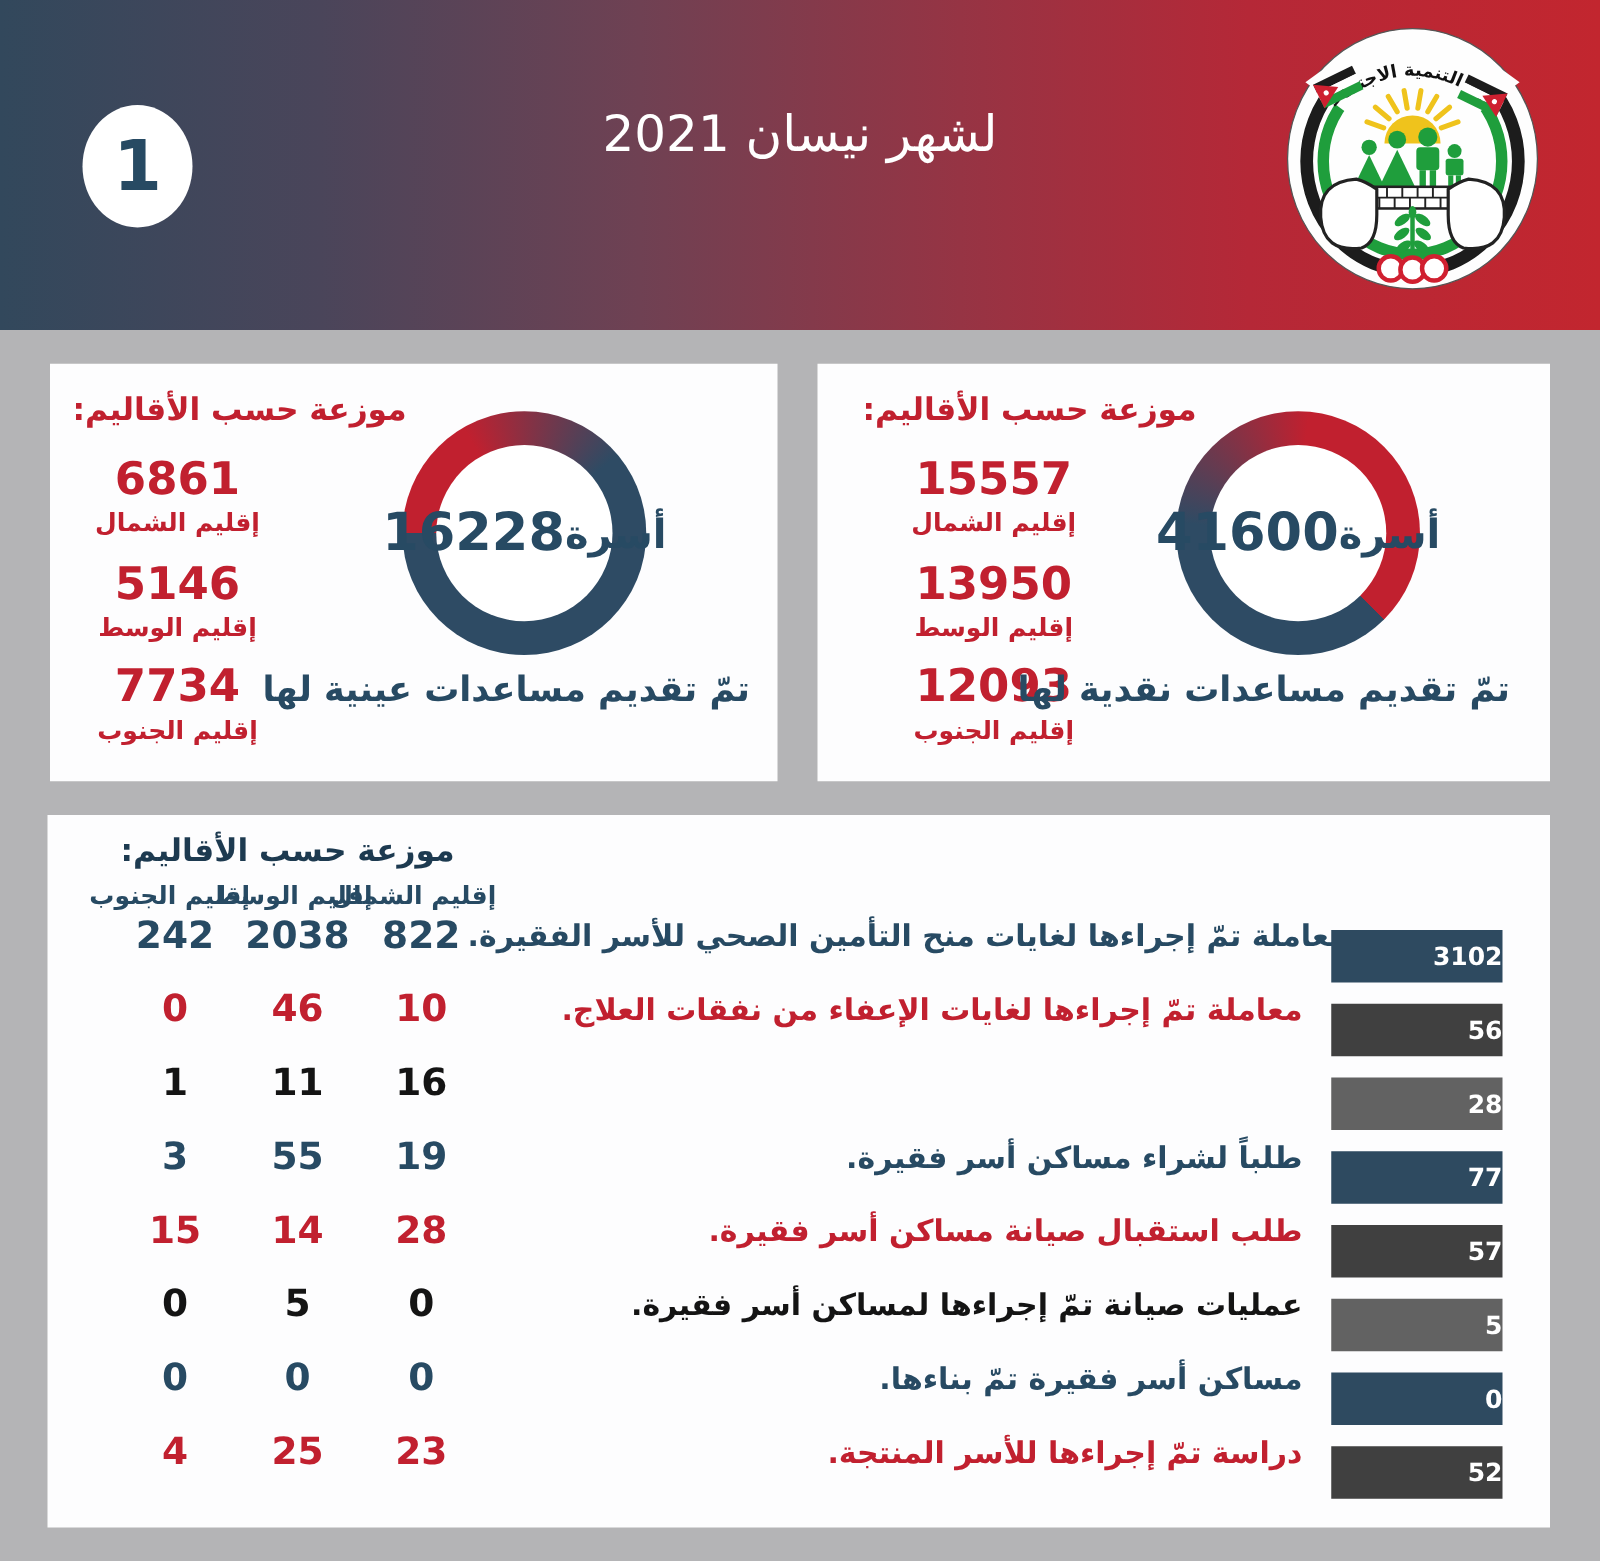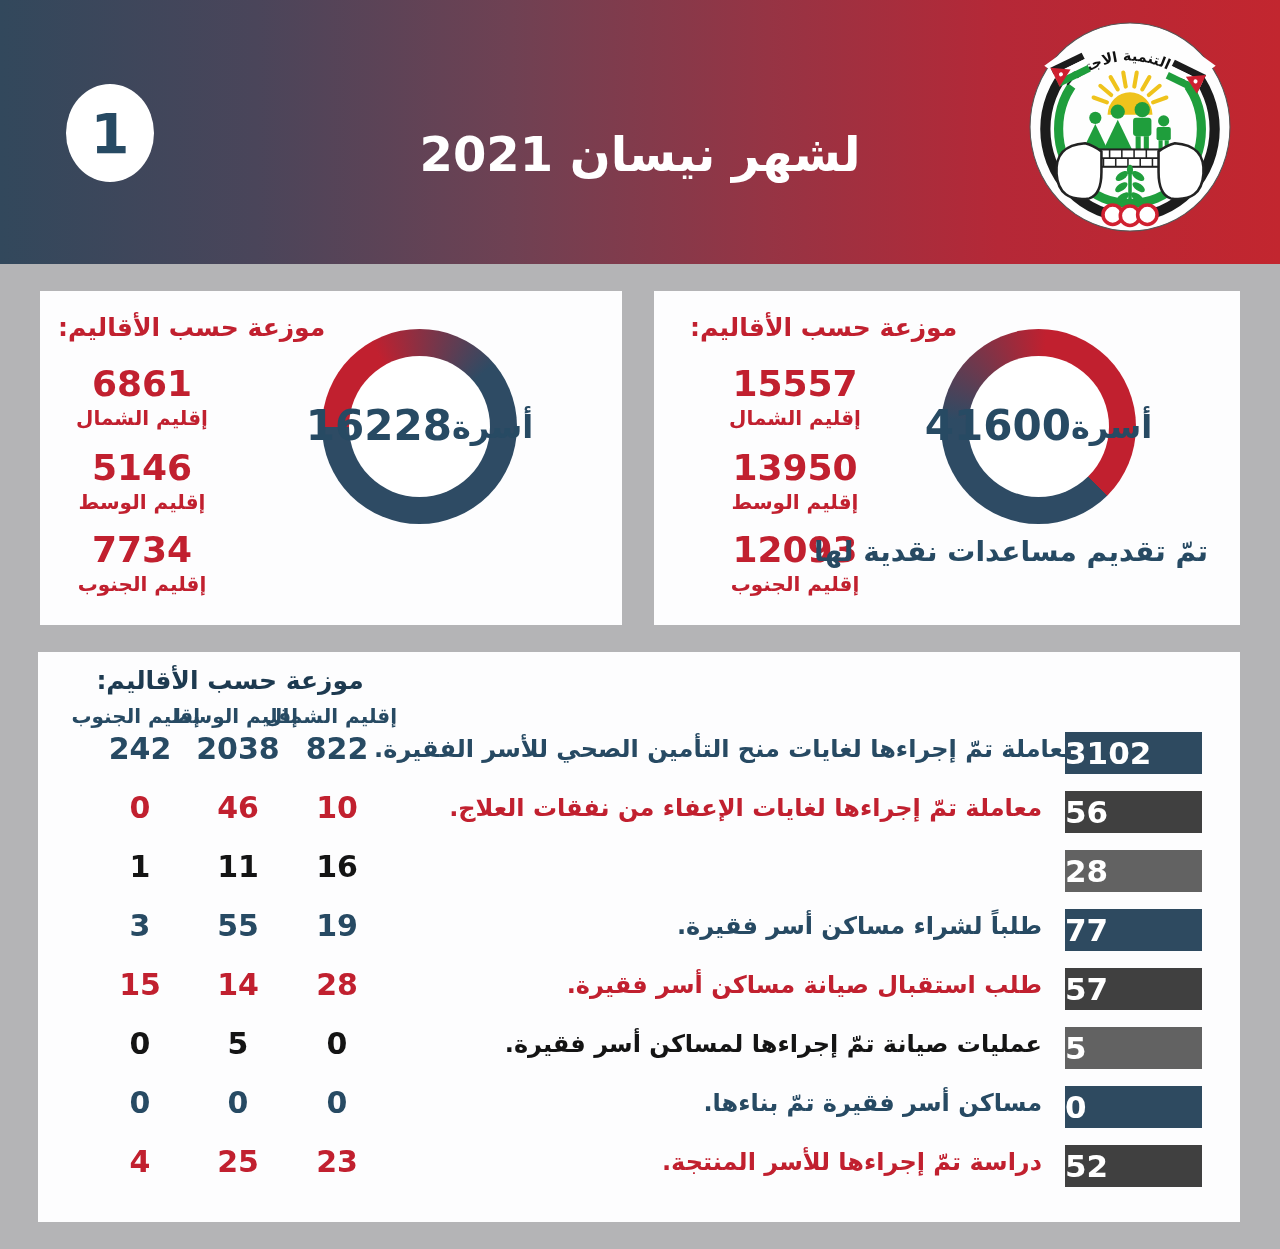--- a/index.html
+++ b/index.html
@@ -15,21 +15,21 @@
   }
   .num-circle{
     position:absolute;left:66px;top:84px;width:88px;height:98px;border-radius:50%;
     background:#ffffff;display:flex;align-items:center;justify-content:center;
   }
   .num-circle span{font-size:56px;font-weight:bold;color:#274a63;}
   .hdr-title{
     position:absolute;left:240px;top:86px;width:800px;text-align:center;color:#ffffff;direction:rtl;
   }
   .hdr-title .t1{font-size:40px;font-weight:bold;line-height:1.1;}
-  .hdr-title .t2{font-size:48px;font-weight:bold;line-height:1.1;margin-top:42px;}
+  .hdr-title .t2{font-size:40px;font-weight:normal;line-height:1.1;}
   .logo{position:absolute;left:1028px;top:20px;width:204px;height:214px;}
   
   .card{position:absolute;background:#fdfdfe;}
   .card-inkind{left:40px;top:291px;width:582px;height:334px;}
   .card-cash{left:654px;top:291px;width:586px;height:334px;}
   .card-title{
     position:absolute;top:22px;font-size:25px;font-weight:bold;color:#c1202f;
     direction:rtl;white-space:nowrap;
   }
   .card-inkind .card-title{left:18px;}
@@ -71,22 +71,22 @@
   .cell{
     position:absolute;top:0;width:110px;height:42px;line-height:42px;
     text-align:center;font-size:30px;font-weight:bold;
   }
   .c-south{left:47px;} .c-center{left:145px;} .c-north{left:244px;}
   .rlabel{
     position:absolute;right:198px;top:0;height:42px;line-height:42px;
     font-size:24px;font-weight:bold;direction:rtl;white-space:nowrap;
   }
   .badge{
-    position:absolute;left:1027px;top:4px;width:137px;height:42px;line-height:42px;
-    text-align:left;font-size:31px;font-weight:bold;color:#ffffff;
+    position:absolute;left:1027px;top:16px;width:137px;height:42px;line-height:42px;
+    text-align:right;font-size:20px;font-weight:bold;color:#ffffff;
   }
   .theme-navy .cell,.theme-navy .rlabel{color:#274a63;}
   .theme-navy .badge{background:#2e4a60;}
   .theme-red .cell,.theme-red .rlabel{color:#c1202f;}
   .theme-red .badge{background:#404040;}
   .theme-gray .cell,.theme-gray .rlabel{color:#141414;}
   .theme-gray .badge{background:#626262;}
   .r0{top:76px;padding-left:36px;} .r1{top:135px;} .r2{top:194px;} .r3{top:253px;}
   .r4{top:312px;} .r5{top:371px;} .r6{top:430px;} .r7{top:489px;}
 </style>
@@ -207,20 +207,21 @@
   <div class="stat s3">
     <div class="sv">7734</div>
     <div class="sl">إقليم الجنوب</div>
   </div>
   <div class="donut">
     <div class="donut-center">
       <div class="donut-total">16228</div>
       <div class="donut-unit">أسرة</div>
     </div>
   </div>
+  <div class="caption">تمّ تقديم مساعدات عينية لها</div>
 </section>
 
 <section class="card card-cash">
   <div class="card-title">موزعة حسب الأقاليم:</div>
   <div class="stat s1">
     <div class="sv">15557</div>
     <div class="sl">إقليم الشمال</div>
   </div>
   <div class="stat s2">
     <div class="sv">13950</div>

